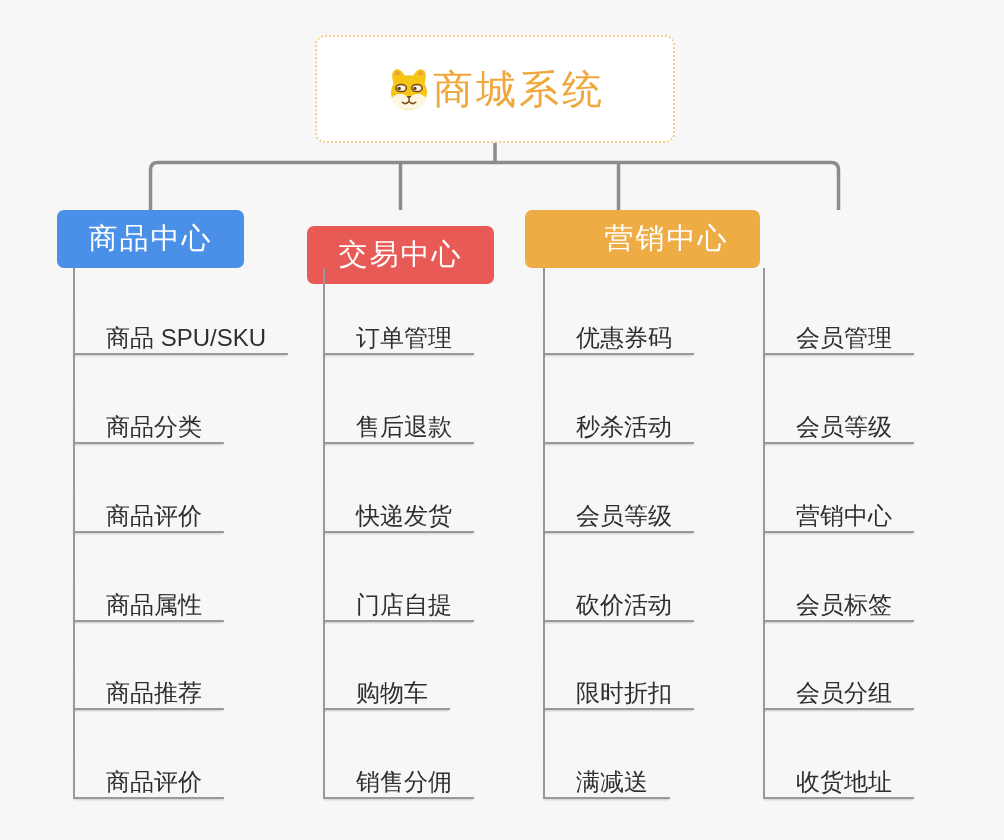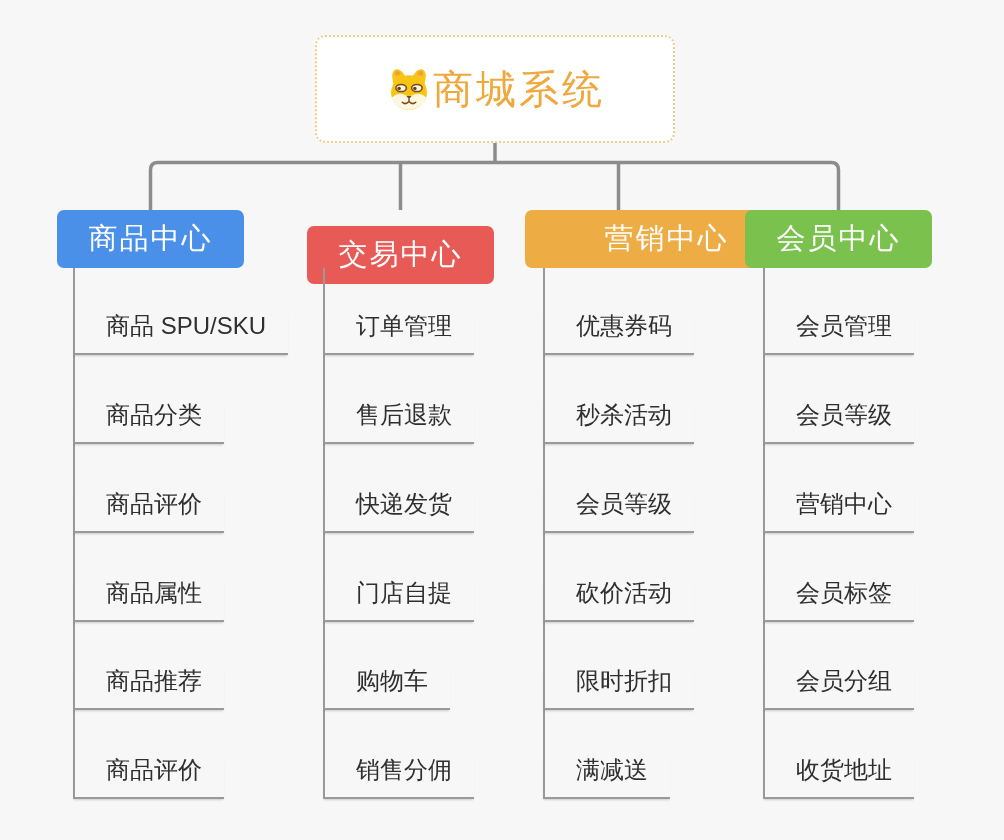--- a/index.html
+++ b/index.html
@@ -32,21 +32,21 @@
     color:#ffffff;font-size:29px;letter-spacing:2px;cursor:pointer;
   }
 
   .col{position:absolute;top:0;}
   .vline{
     position:absolute;left:0;top:268px;width:2px;height:531px;
     background:var(--leaf-line,#999999);
   }
   .leaf{
     position:absolute;left:0;height:42px;box-sizing:border-box;
-    display:flex;
+    display:flex;align-items:flex-end;
     padding:0 22px 2px 33px;
     border-bottom:2px solid var(--leaf-line,#999999);
     box-shadow:0 2px 2px -1px rgba(0,0,0,0.18);
     white-space:nowrap;font-size:24px;color:var(--leaf-text,#2F2F2F);
     cursor:pointer;line-height:1.1;
   }
   .r1{top:313px}.r2{top:402px}.r3{top:491px}.r4{top:580px}.r5{top:668px}.r6{top:757px}
 </style>
 </head>
 <body>
@@ -81,23 +81,20 @@
   </div>
 
   <div class="hdr" style="left: 57px; background-color: rgb(74, 144, 232);">
     <span>商品中心</span>
   </div>
   <div class="hdr" style="left: 307px; background-color: rgb(231, 90, 85); margin-top: 16px;">
     <span>交易中心</span>
   </div>
   <div class="hdr" style="left: 525px; background-color: rgb(238, 172, 69); padding-left: 48px;">
     <span>营销中心</span>
-  </div>
-  <div class="hdr" style="left: 745px; background-color: rgb(122, 193, 77);">
-    <span>会员中心</span>
   </div>
 
   <div class="col" style="left:73px">
     <div class="vline"></div>
     <div class="leaf r1">
         <span>商品 SPU/SKU</span>
       </div>
     <div class="leaf r2">
         <span>商品分类</span>
       </div>

